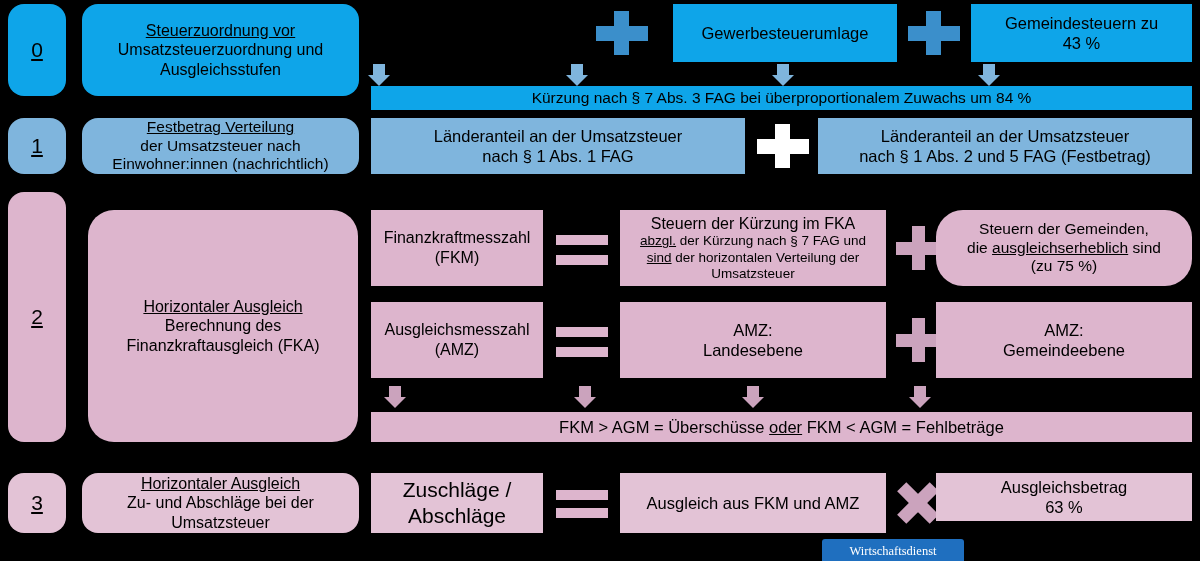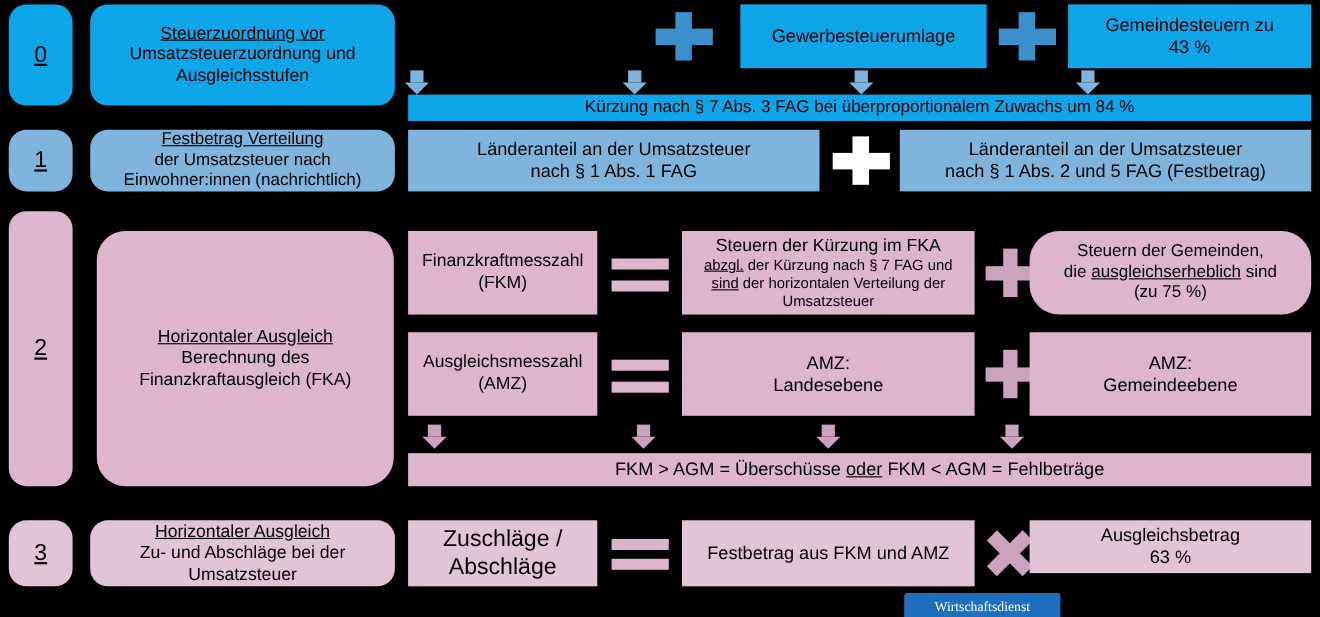--- a/index.html
+++ b/index.html
@@ -291,21 +291,21 @@
     <span class="lbl">Zuschläge /
 Abschläge</span>
   </div>
 
   <div class="eq" style="left:556px; top:490px; width:52px; height:28px;">
     <div class="bar" style="top:0;"></div>
     <div class="bar" style="top:18px;"></div>
   </div>
 
   <div class="box pinkL" style="left:620px; top:473px; width:266px; height:60px; font-size:16.5px;">
-    <span class="lbl">Festbetrag aus FKM und AMZ</span>
+    <span class="lbl">Ausgleich aus FKM und AMZ</span>
   </div>
 
   <div class="times" style="left:890px; top:480px; width:56px; height:46px;">
     <div class="d" style="transform:translate(-50%,-50%) rotate(45deg);"></div>
     <div class="d" style="transform:translate(-50%,-50%) rotate(-45deg);"></div>
   </div>
 
   <div class="box pinkL" style="left:936px; top:473px; width:256px; height:48px; font-size:16.5px;">
     <span class="lbl">Ausgleichsbetrag
 63 %</span>

